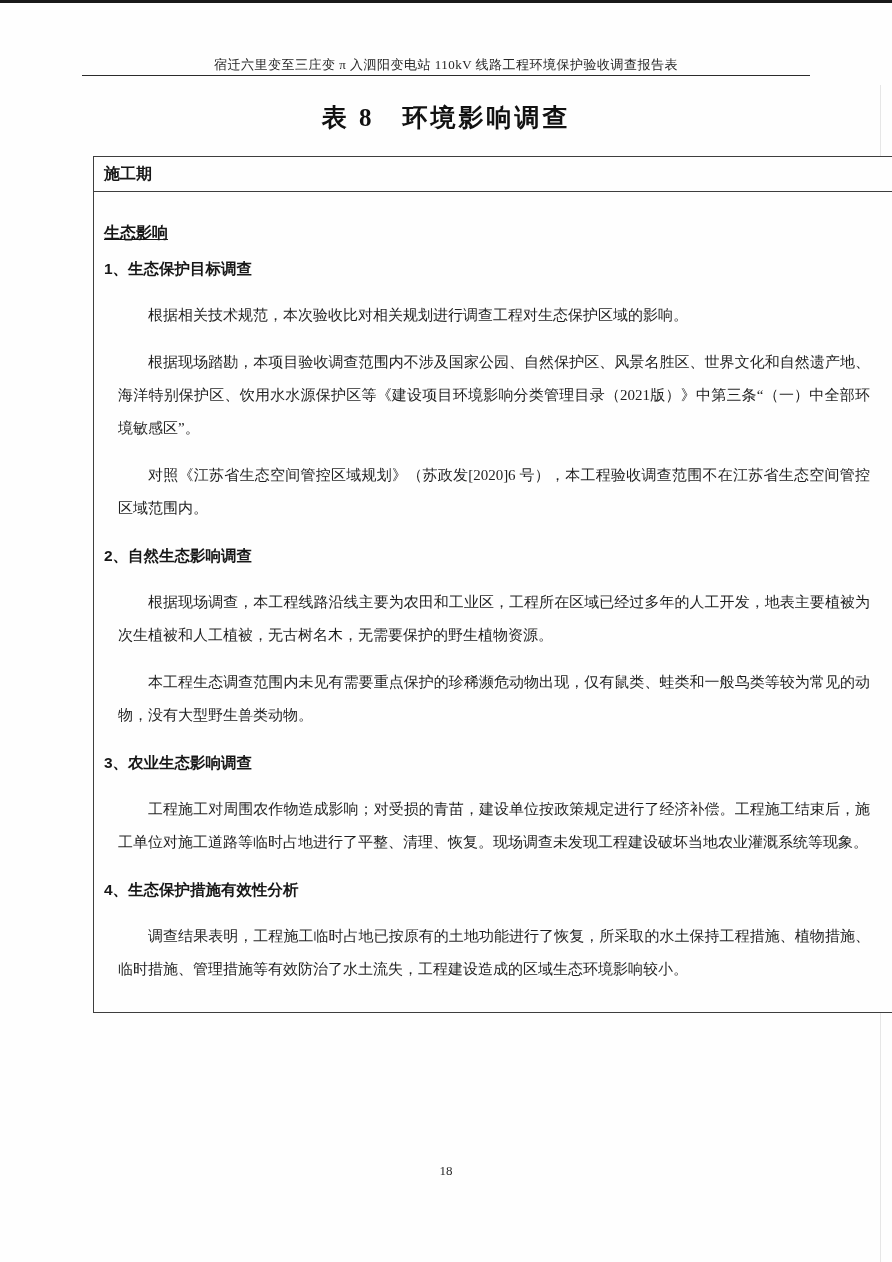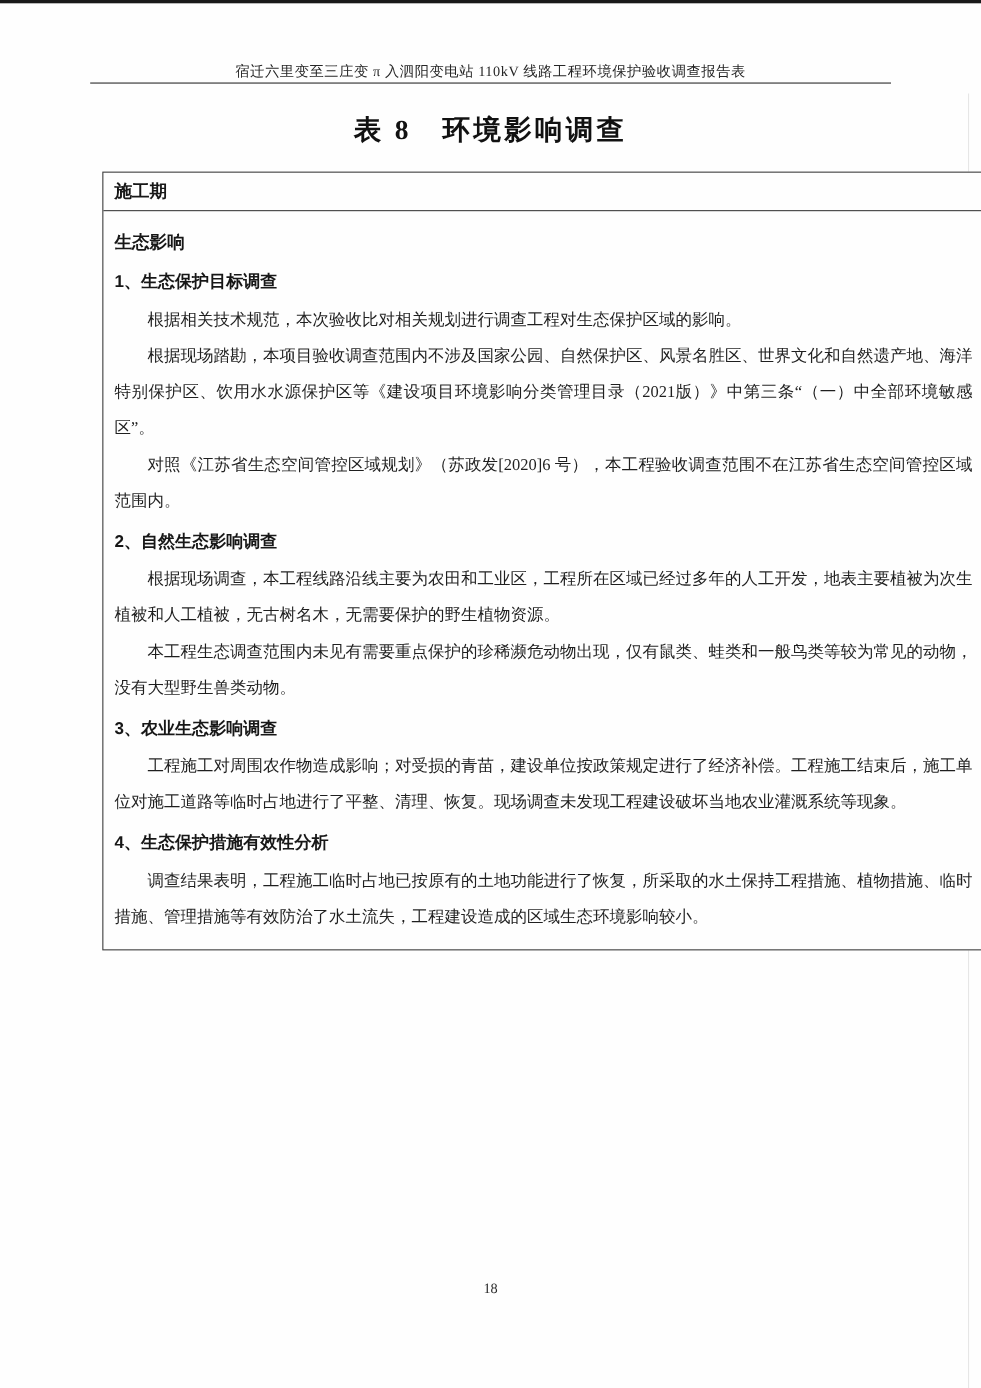--- a/index.html
+++ b/index.html
@@ -74,33 +74,34 @@
   }
   .row-body {
     box-sizing: border-box;
     padding: 8px 10px 12px 10px;
   }
   .category-label {
     font-family: "Liberation Sans", "DejaVu Sans", sans-serif;
     font-weight: bold;
     font-size: 16px;
     line-height: 33px;
-    margin: 4px 0 2px 0;
+    margin: 16px 0 2px 0;
     color: #171717;
+    text-decoration: underline;
   }
   .sec-heading {
     font-family: "Liberation Sans", "DejaVu Sans", sans-serif;
     font-weight: bold;
     font-size: 15.5px;
     line-height: 33px;
     margin: 3px 0 2px 0;
     color: #171717;
   }
   .para {
-    margin: 0;
+    margin: 14px;
     font-size: 15px;
     line-height: 33px;
     text-align: justify;
     text-justify: inter-ideograph;
     text-indent: 2em;
     color: #1f1f1f;
   }
   .page-number {
     position: absolute;
     top: 1163px;

